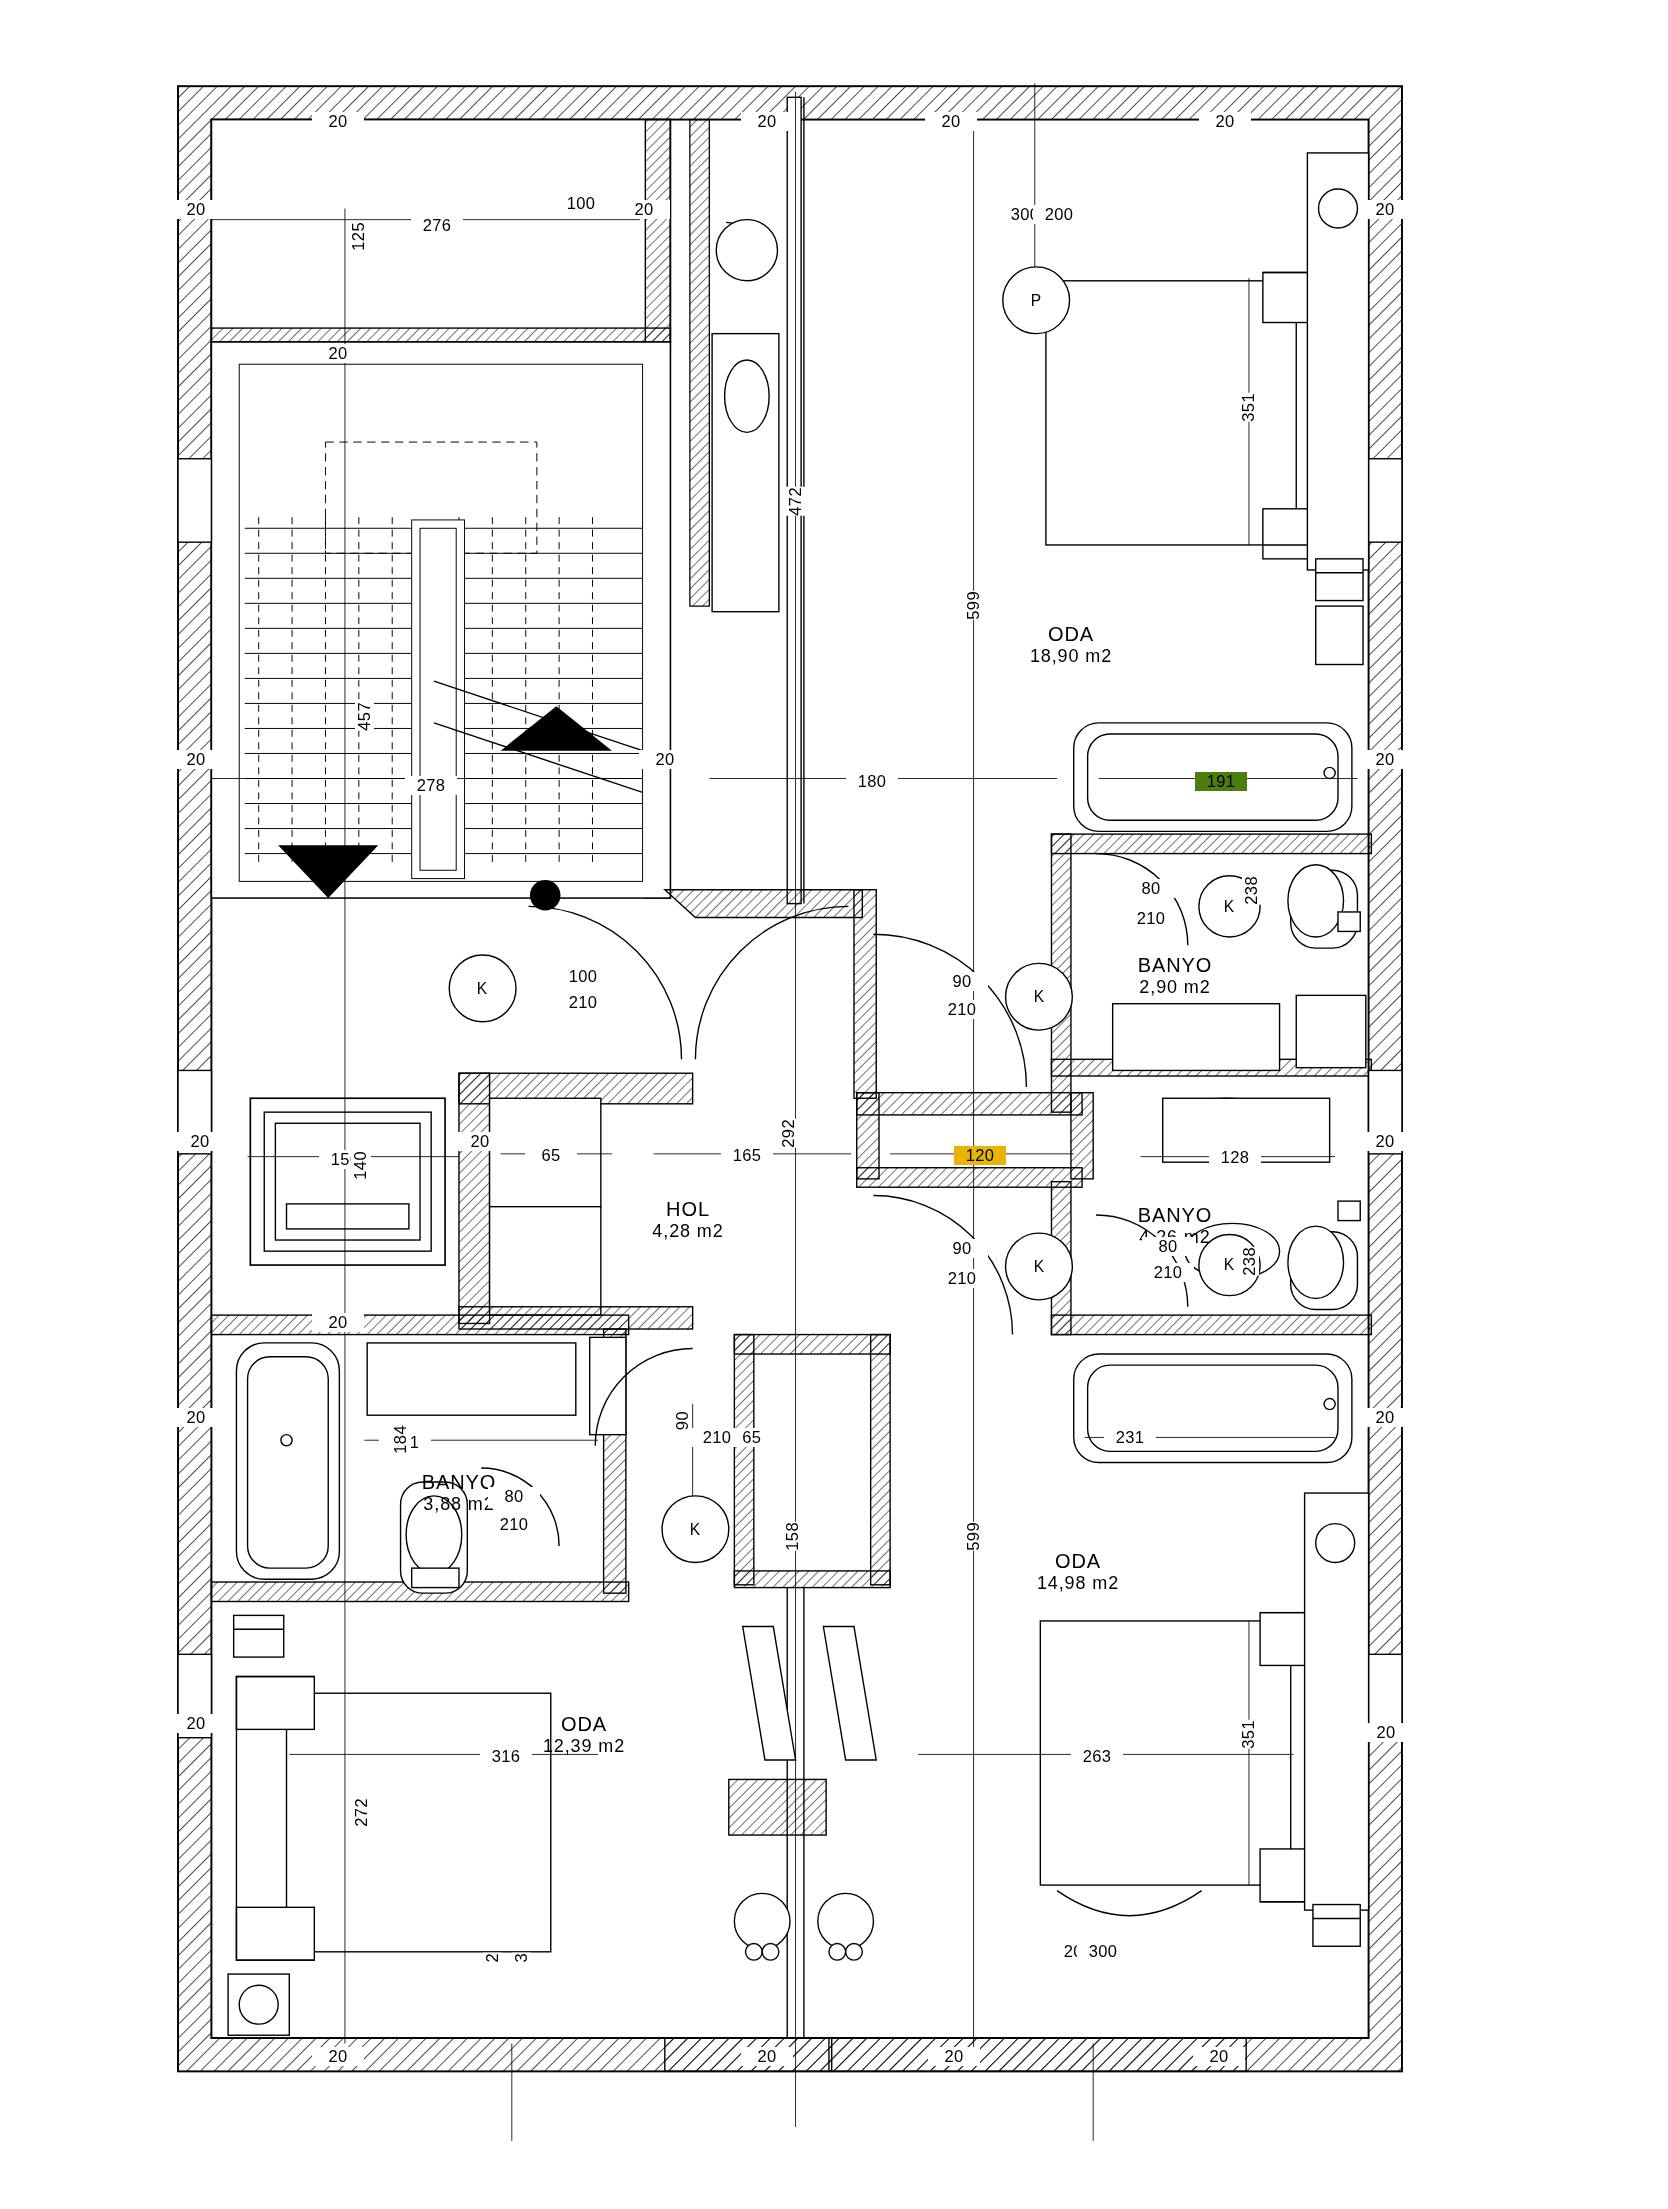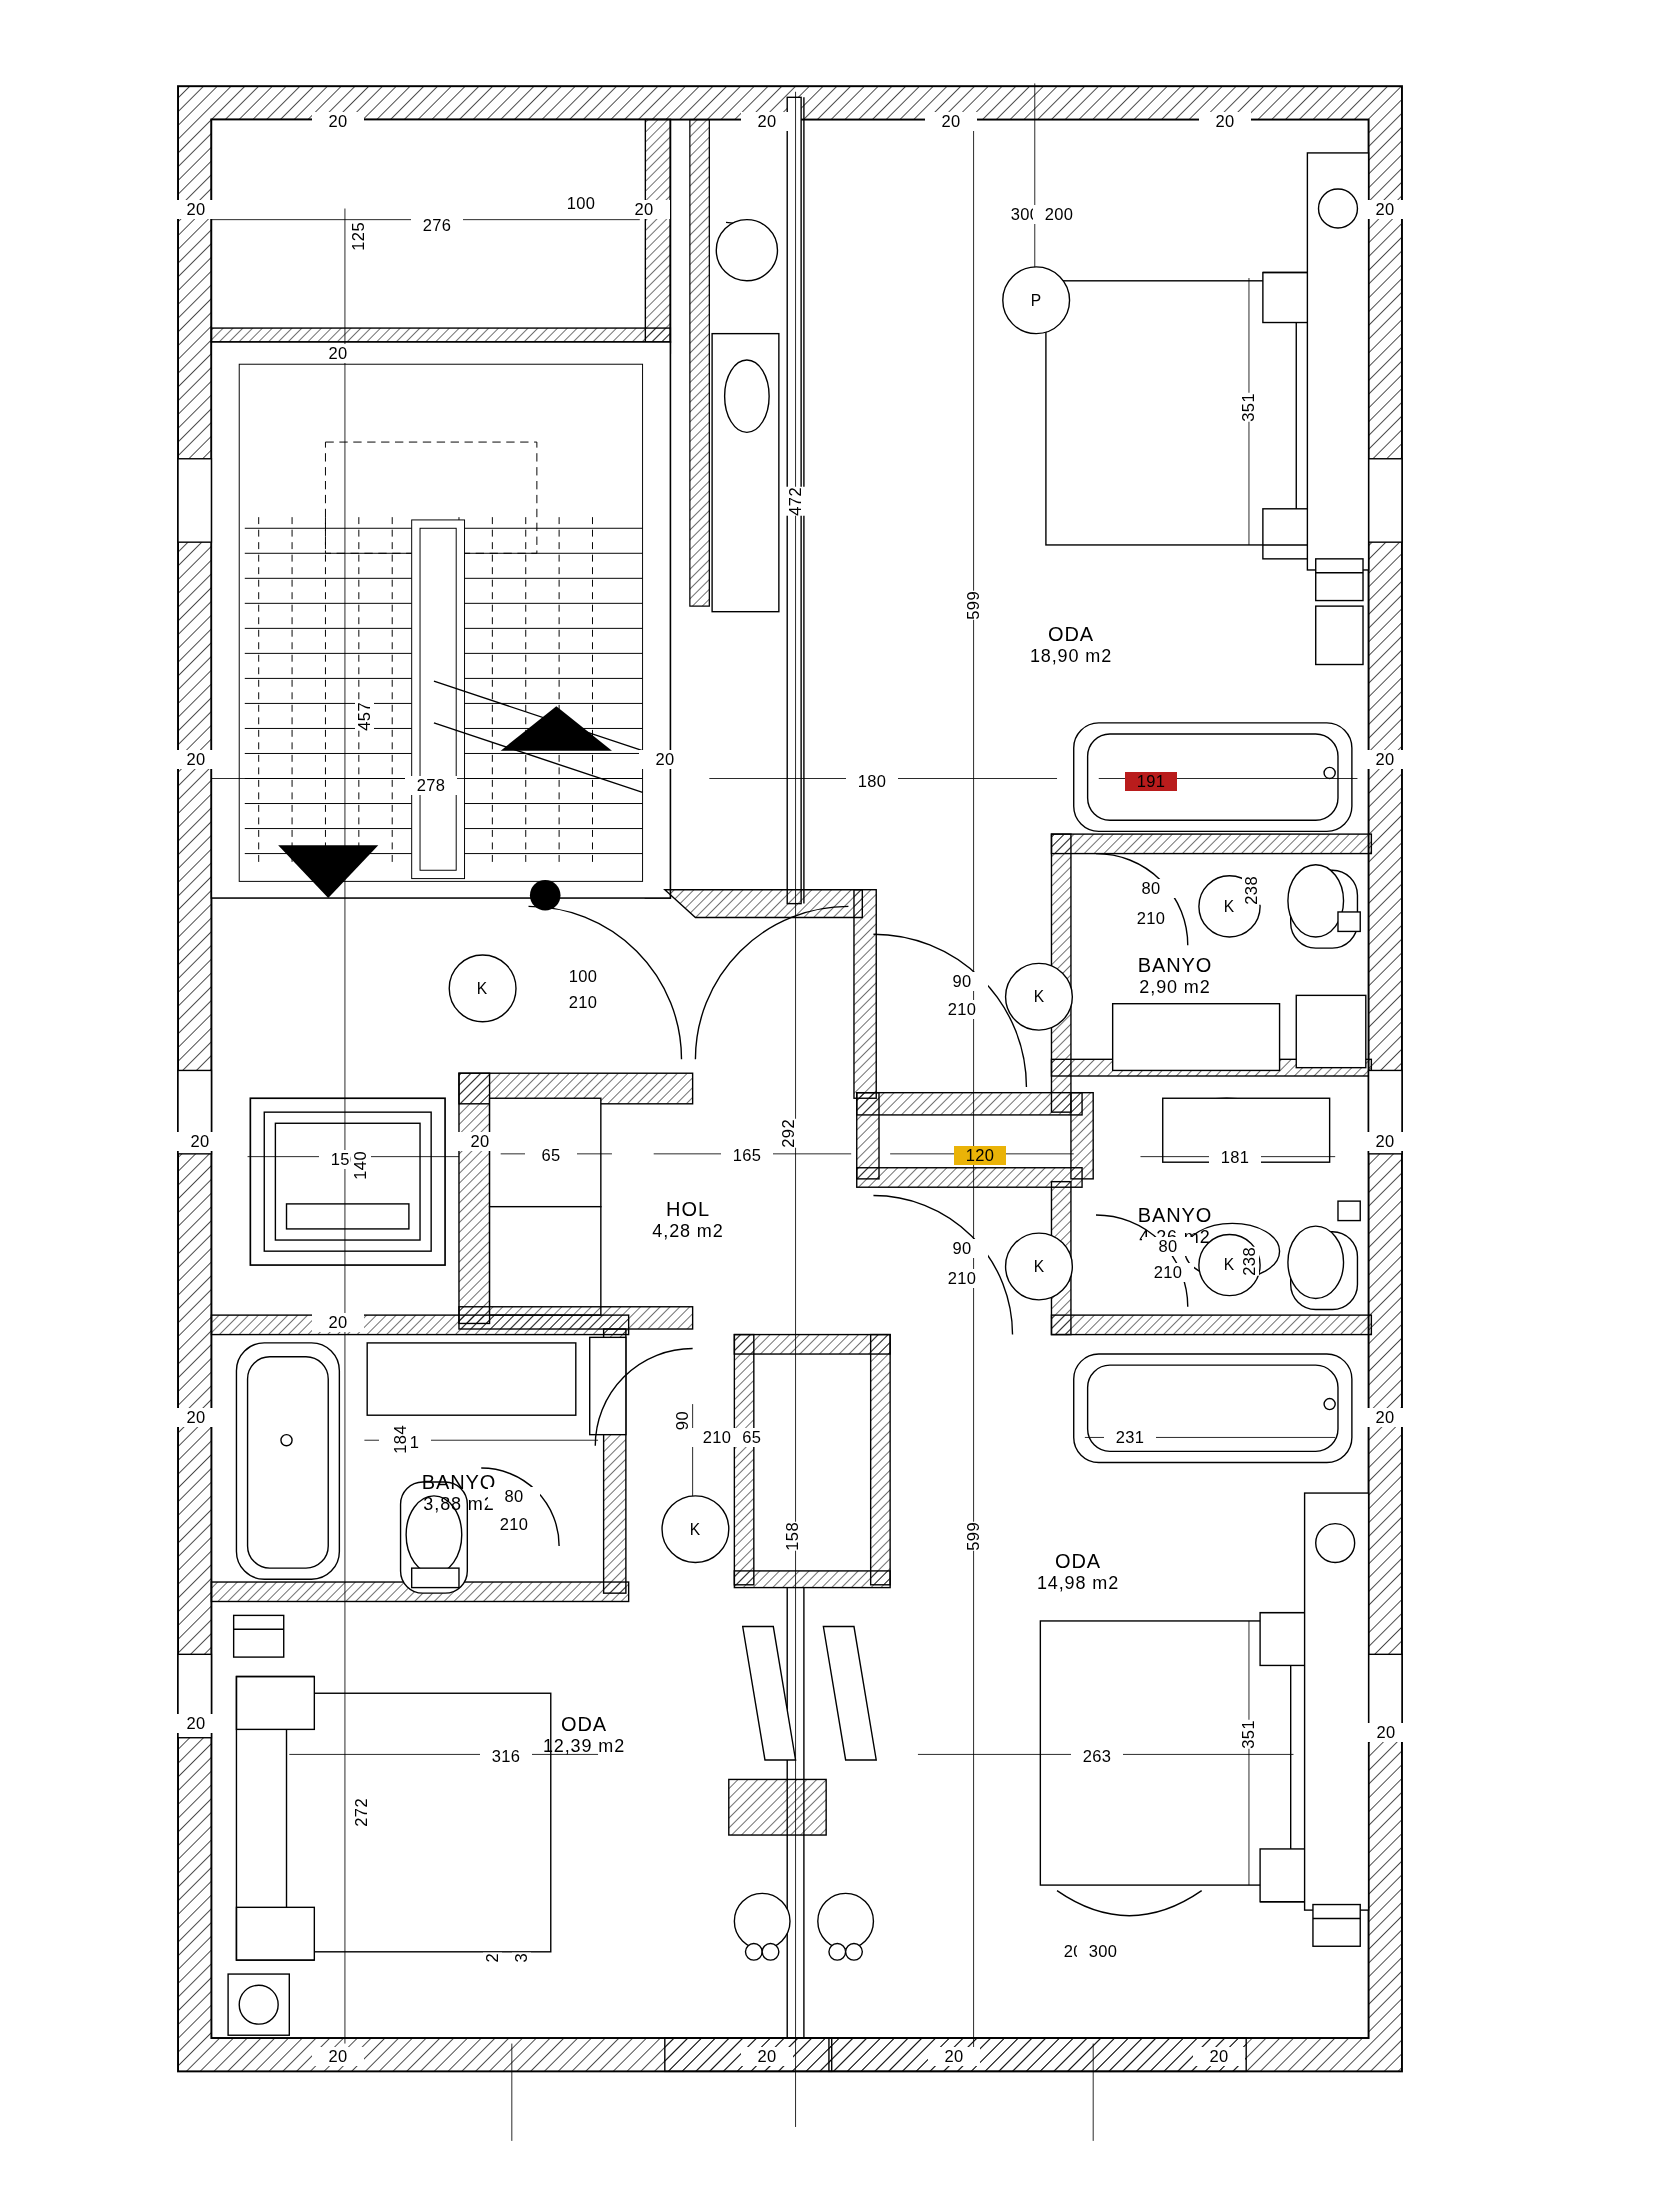--- a/index.html
+++ b/index.html
@@ -302,36 +302,36 @@
     <div class="lbl dim ctr" style="left: 1359px; top: 200px; width: 52px; background: rgb(255, 255, 255);">20</div>
     <div class="lbl dim ctr" style="left: 411px; top: 216px; width: 52px; background: rgb(255, 255, 255);">276</div>
     <div class="lbl dim ctr" style="left: 555px; top: 194px; width: 52px; background: rgb(255, 255, 255);">100</div>
     <div class="lbl dim ctr" style="left: 999px; top: 205px; width: 52px; background: rgb(255, 255, 255);">300</div>
     <div class="lbl dim ctr" style="left: 1033px; top: 205px; width: 52px; background: rgb(255, 255, 255);">200</div>
     <div class="lbl dim ctr" style="left: 312px; top: 344px; width: 52px; background: rgb(255, 255, 255);">20</div>
     <div class="lbl dim ctr" style="left: 170px; top: 750px; width: 52px; background: rgb(255, 255, 255);">20</div>
     <div class="lbl dim ctr" style="left: 639px; top: 750px; width: 52px; background: rgb(255, 255, 255);">20</div>
     <div class="lbl dim ctr" style="left: 1359px; top: 750px; width: 52px; background: rgb(255, 255, 255);">20</div>
     <div class="lbl dim ctr" style="left: 846px; top: 772px; width: 52px; background: rgb(255, 255, 255);">180</div>
-    <div class="lbl dim ctr" style="left: 1125px; top: 772px; width: 52px; background: #b91c1c;">191</div>
+    <div class="lbl dim ctr" style="left: 1195px; top: 772px; width: 52px; background: #4d7c0f;">191</div>
     <div class="lbl dim ctr" style="left: 405px; top: 776px; width: 52px; background: rgb(255, 255, 255);">278</div>
     <div class="lbl dim ctr" style="left: 557px; top: 967px; width: 52px; background: rgb(255, 255, 255);">100</div>
     <div class="lbl dim ctr" style="left: 557px; top: 993px; width: 52px; background: rgb(255, 255, 255);">210</div>
     <div class="lbl dim ctr" style="left: 936px; top: 972px; width: 52px; background: rgb(255, 255, 255);">90</div>
     <div class="lbl dim ctr" style="left: 936px; top: 1000px; width: 52px; background: rgb(255, 255, 255);">210</div>
     <div class="lbl dim ctr" style="left: 1125px; top: 879px; width: 52px; background: rgb(255, 255, 255);">80</div>
     <div class="lbl dim ctr" style="left: 1125px; top: 909px; width: 52px; background: rgb(255, 255, 255);">210</div>
     <div class="lbl dim ctr" style="left: 174px; top: 1132px; width: 52px; background: rgb(255, 255, 255);">20</div>
     <div class="lbl dim ctr" style="left: 454px; top: 1132px; width: 52px; background: rgb(255, 255, 255);">20</div>
     <div class="lbl dim ctr" style="left: 1359px; top: 1132px; width: 52px; background: rgb(255, 255, 255);">20</div>
     <div class="lbl dim ctr" style="left: 319px; top: 1150px; width: 52px; background: rgb(255, 255, 255);">156</div>
     <div class="lbl dim ctr" style="left: 525px; top: 1146px; width: 52px; background: rgb(255, 255, 255);">65</div>
     <div class="lbl dim ctr" style="left: 721px; top: 1146px; width: 52px; background: rgb(255, 255, 255);">165</div>
     <div class="lbl dim ctr" style="left: 954px; top: 1146px; width: 52px; background: #eab308;">120</div>
-    <div class="lbl dim ctr" style="left: 1209px; top: 1148px; width: 52px; background: rgb(255, 255, 255);">181</div>
+    <div class="lbl dim ctr" style="left: 1209px; top: 1148px; width: 52px; background: rgb(255, 255, 255);">128</div>
     <div class="lbl dim ctr" style="left: 1142px; top: 1237px; width: 52px; background: rgb(255, 255, 255);">80</div>
     <div class="lbl dim ctr" style="left: 1142px; top: 1263px; width: 52px; background: rgb(255, 255, 255);">210</div>
     <div class="lbl dim ctr" style="left: 936px; top: 1239px; width: 52px; background: rgb(255, 255, 255);">90</div>
     <div class="lbl dim ctr" style="left: 936px; top: 1269px; width: 52px; background: rgb(255, 255, 255);">210</div>
     <div class="lbl dim ctr" style="left: 312px; top: 1313px; width: 52px; background: rgb(255, 255, 255);">20</div>
     <div class="lbl dim ctr" style="left: 721px; top: 1428px; width: 52px; background: rgb(255, 255, 255);">165</div>
     <div class="lbl dim ctr" style="left: 379px; top: 1433px; width: 52px; background: rgb(255, 255, 255);">241</div>
     <div class="lbl dim ctr" style="left: 691px; top: 1428px; width: 52px; background: rgb(255, 255, 255);">210</div>
     <div class="lbl dim ctr" style="left: 488px; top: 1487px; width: 52px; background: rgb(255, 255, 255);">80</div>
     <div class="lbl dim ctr" style="left: 488px; top: 1515px; width: 52px; background: rgb(255, 255, 255);">210</div>

